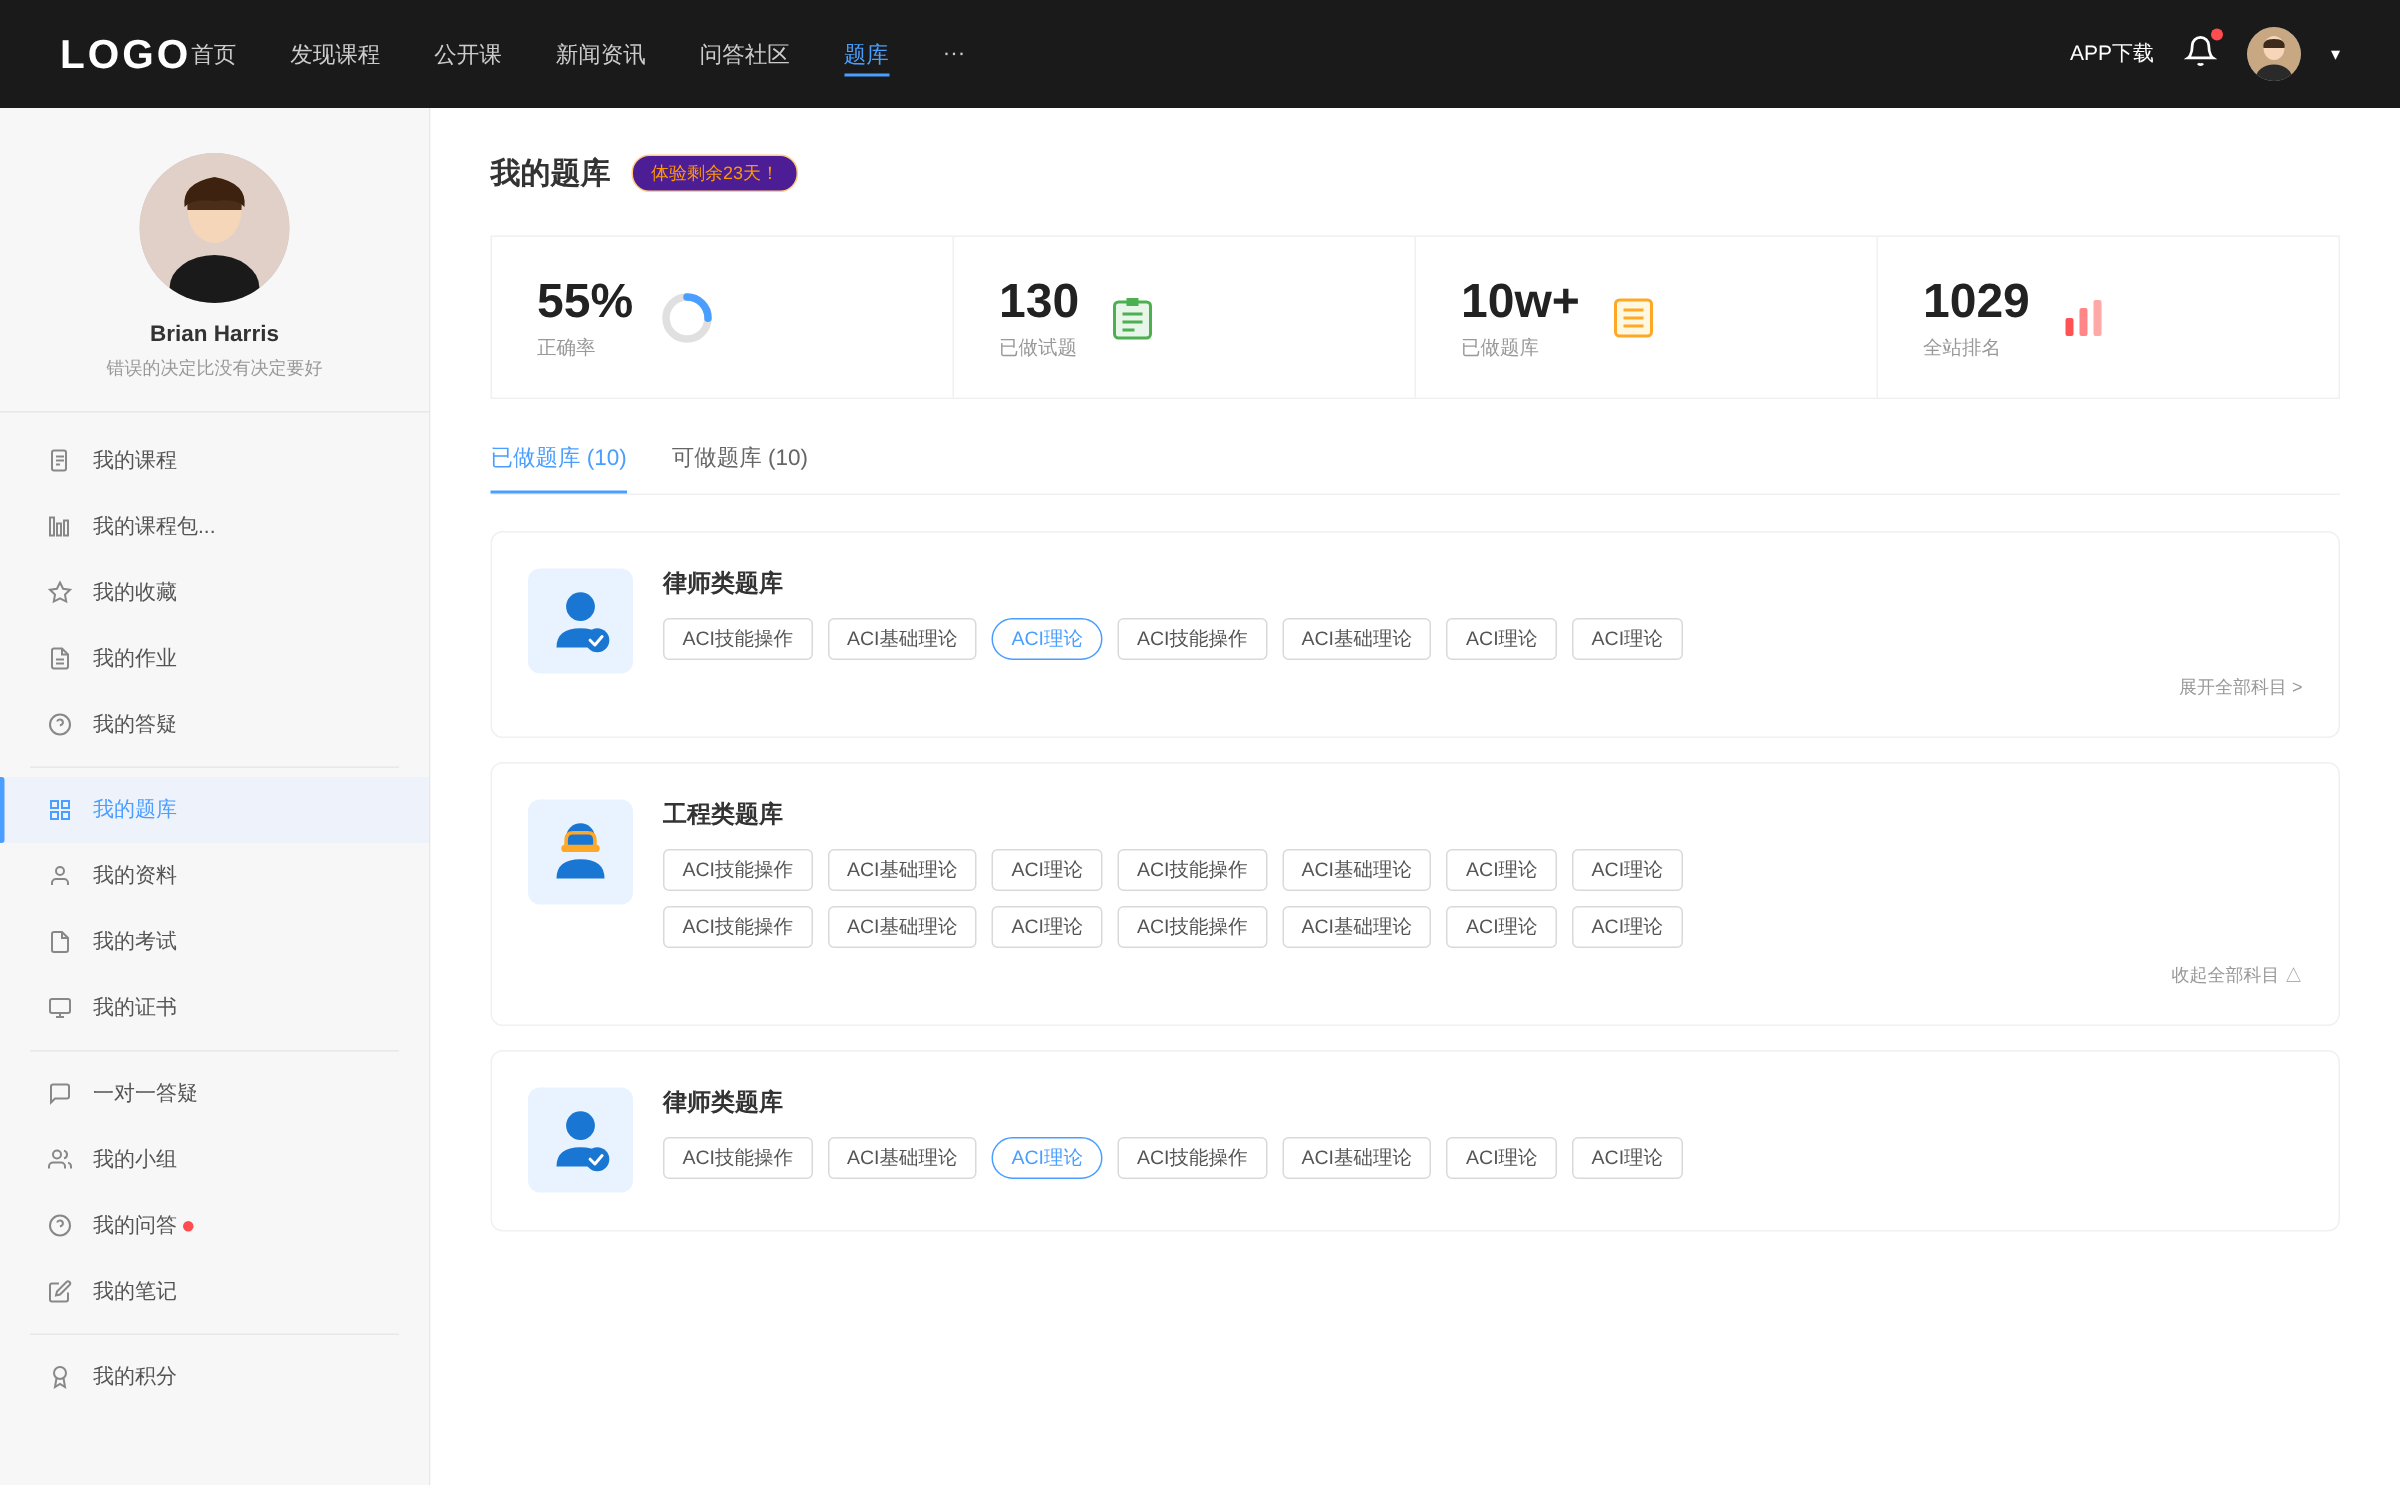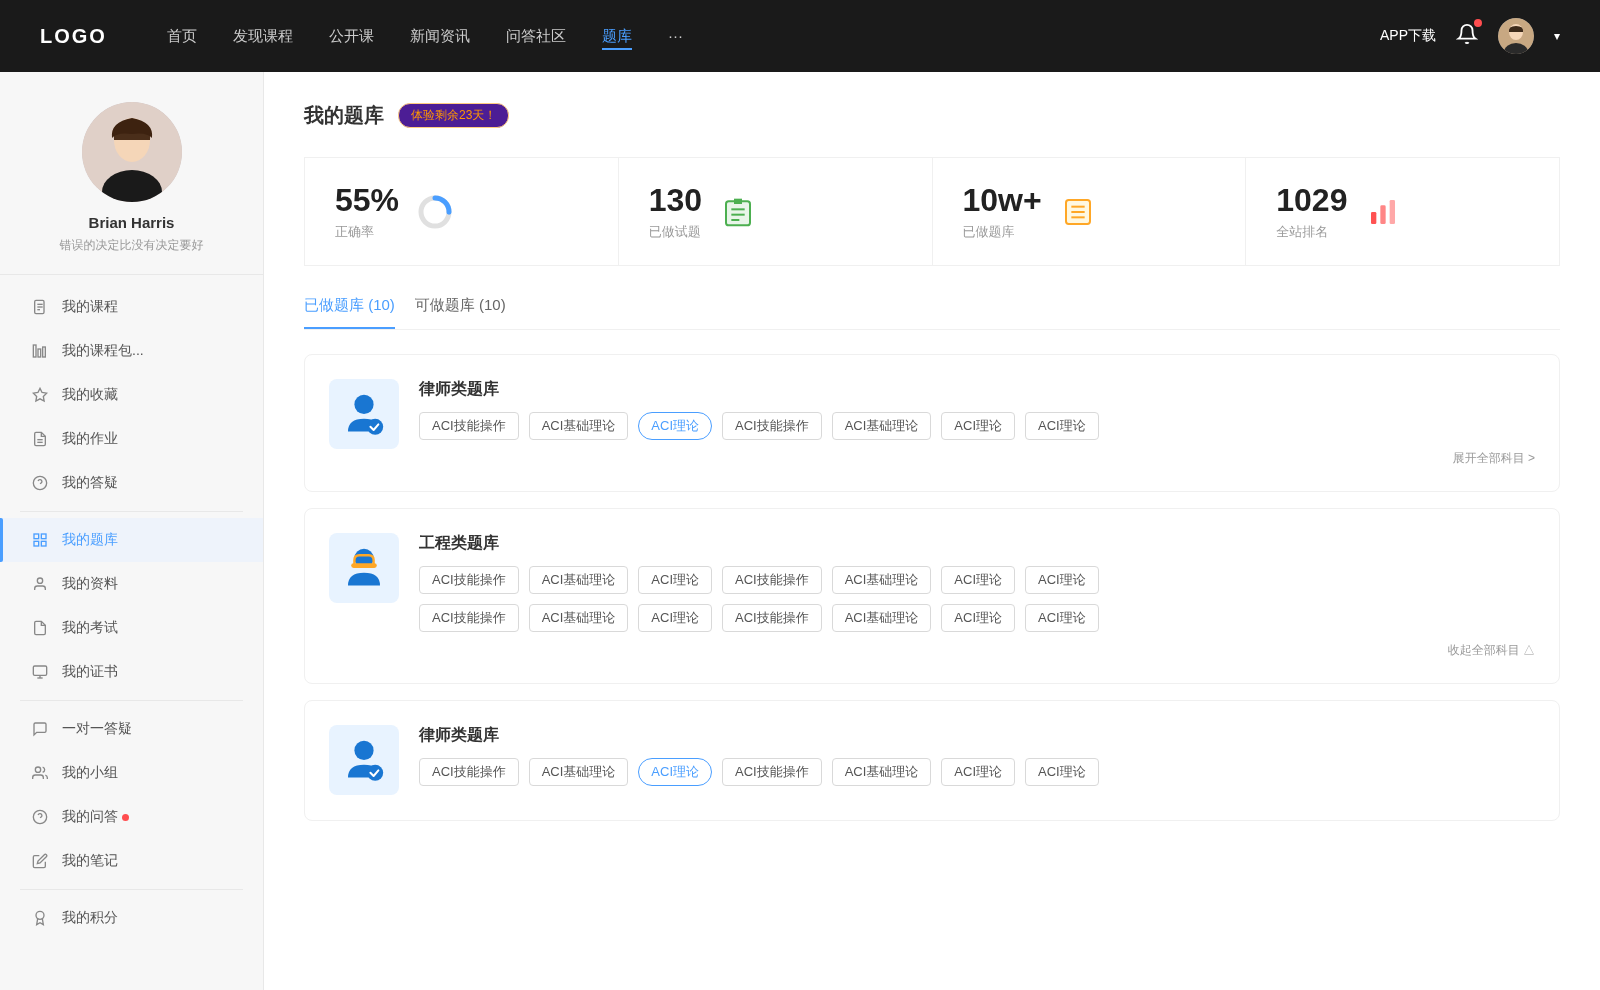--- a/index.html
+++ b/index.html
@@ -11,24 +11,23 @@
       height: 72px;
       display: flex;
       align-items: center;
       padding: 0 40px;
       position: fixed;
       top: 0; left: 0; right: 0;
       z-index: 100;
     }
     .navbar-logo {
       color: white;
-      font-size: 20px;
+      font-size: 27px;
       font-weight: bold;
       letter-spacing: 2px;
-      margin-right: 60px;
     }
     .navbar-menu {
       display: flex;
       gap: 36px;
       list-style: none;
       flex: 1;
     }
     .navbar-menu li a {
       color: #ccc;
       text-decoration: none;
@@ -67,21 +66,21 @@
 
     
     .page-wrapper {
       display: flex;
       margin-top: 72px;
       min-height: calc(100vh - 72px);
     }
 
     
     .sidebar {
-      width: 264px;
+      width: 287px;
       background: #f7f7f7;
       border-right: 1px solid #e8e8e8;
       padding: 30px 0 20px;
       flex-shrink: 0;
       min-height: calc(100vh - 72px);
     }
     .sidebar-profile {
       display: flex;
       flex-direction: column;
       align-items: center;
@@ -212,21 +211,21 @@
       margin-top: 4px;
     }
     .stat-icon {
       width: 40px; height: 40px;
       display: flex; align-items: center; justify-content: center;
     }
 
     
     .tabs-row {
       display: flex;
-      gap: 20px;
+      gap: 30px;
       margin-bottom: 24px;
       border-bottom: 1px solid #f0f0f0;
     }
     .tab-item {
       font-size: 15px;
       color: #666;
       padding-bottom: 12px;
       cursor: pointer;
       border-bottom: 2px solid transparent;
     }

